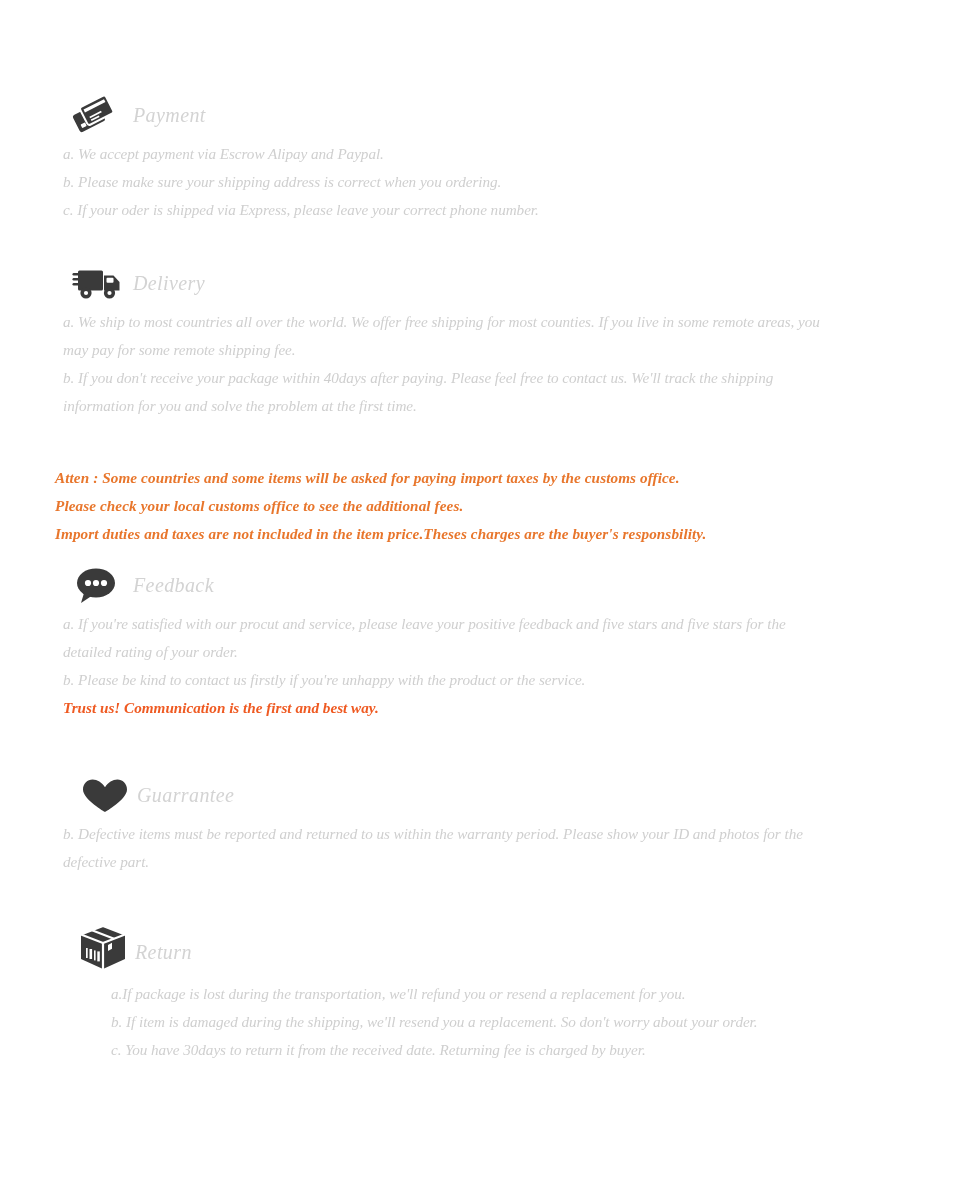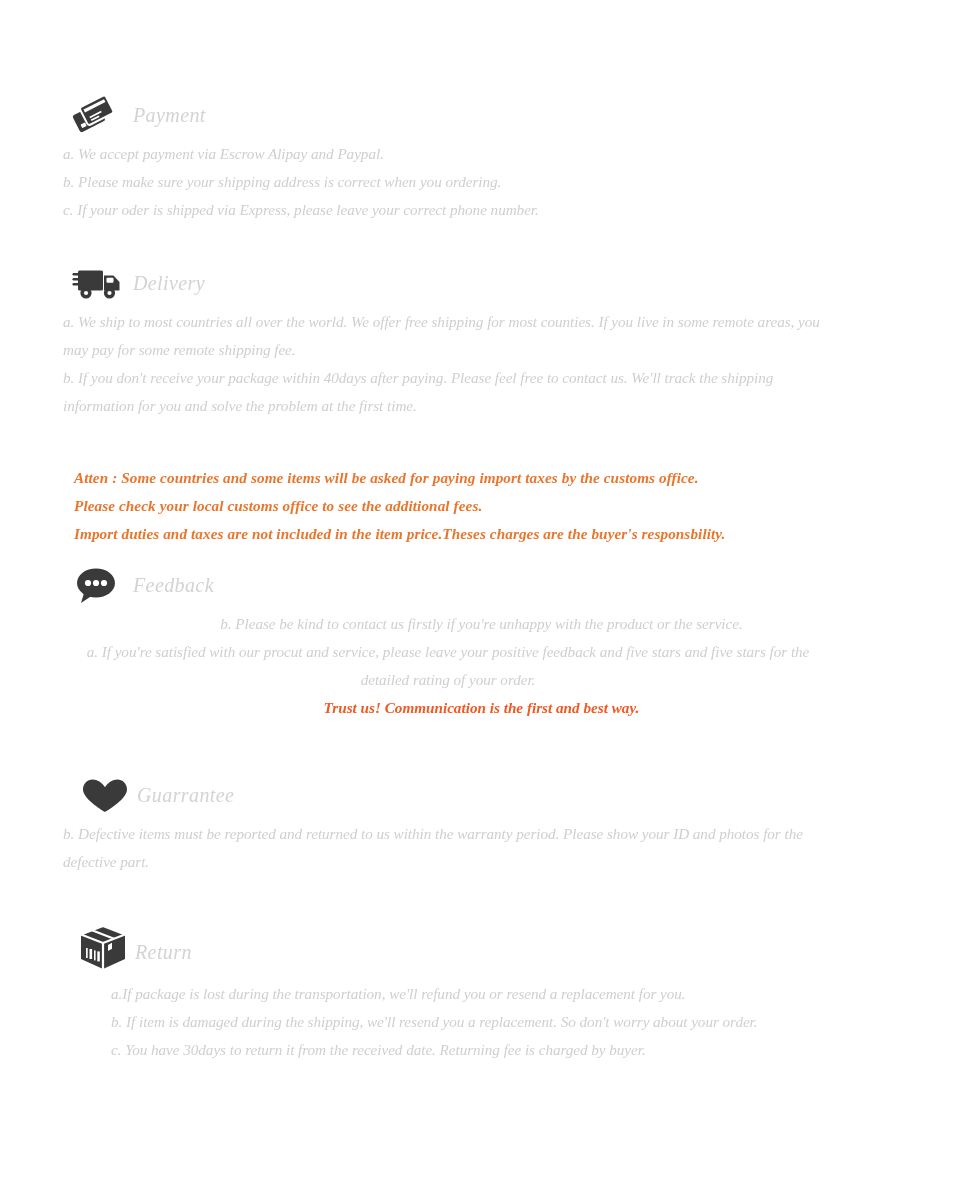--- a/index.html
+++ b/index.html
@@ -79,21 +79,21 @@
     max-width: 770px;
   }
 
   .line.orange {
     color: #e8762c;
     font-weight: bold;
     letter-spacing: 0.1px;
   }
 
   .atten-block {
-    padding-left: 74px;
+    padding-left: 55px;
     padding-top: 44px;
   }
 
   .atten-block .line.orange {
     line-height: 28px;
     font-size: 15.2px;
   }
 
   .trust-line {
     color: #ef5a22;
@@ -156,38 +156,38 @@
       <div class="line wrap">a. We ship to most countries all over the world. We offer free shipping for most counties. If you live in some remote areas, you may pay for some remote  shipping fee.</div>
       <div class="line wrap">b. If you don't receive your package within 40days after paying. Please feel free to contact us. We'll track the shipping information for you and solve the problem at the first time.</div>
     </div>
     <div class="atten-block">
       <div class="line orange">Atten : Some countries and some items will be asked for paying import taxes by the customs office.</div>
       <div class="line orange">Please check your local customs office to see the additional fees.</div>
       <div class="line orange">Import duties and taxes are not included in the item price.Theses charges are the buyer's responsbility.</div>
     </div>
   </div>
 
-  <div class="section" style="top:566px;text-align:center;">
+  <div class="section" style="top:566px;">
     <div class="sec-head">
       <span class="sec-icon">
         <svg width="56" height="44" viewBox="0 0 56 44" xmlns="http://www.w3.org/2000/svg">
           <g fill="#3a3a3a">
             <ellipse cx="24" cy="17" rx="19" ry="14.5"></ellipse>
             <path d="M12 27 L9 37 L21 29 Z"></path>
             <circle cx="16" cy="17" r="3.1" fill="#ffffff"></circle>
             <circle cx="24" cy="17" r="3.1" fill="#ffffff"></circle>
             <circle cx="32" cy="17" r="3.1" fill="#ffffff"></circle>
           </g>
         </svg>
       </span>
       <span class="sec-title">Feedback</span>
     </div>
     <div class="sec-body">
+      <div class="line wrap">a. If you're satisfied with our procut and service, please leave your positive feedback and five stars and five stars for the detailed rating  of your order.</div>
       <div class="line">b. Please be kind to contact us firstly if you're unhappy with the product or the service.</div>
-      <div class="line wrap">a. If you're satisfied with our procut and service, please leave your positive feedback and five stars and five stars for the detailed rating  of your order.</div>
       <div class="trust-line">Trust us! Communication is the first and best way.</div>
     </div>
   </div>
 
   <div class="section" style="top:776px;">
     <div class="sec-head">
       <span class="sec-icon" style="left:80px;">
         <svg width="52" height="44" viewBox="0 0 52 44" xmlns="http://www.w3.org/2000/svg">
           <path d="M25 36 C25 36 3 23.5 3 13.5 C3 7.5 7.6 3.5 12.6 3.5 C17.2 3.5 22 6.4 25 11.2 C28 6.4 32.8 3.5 37.4 3.5 C42.4 3.5 47 7.5 47 13.5 C47 23.5 25 36 25 36 Z" fill="#3a3a3a"></path>
         </svg>

